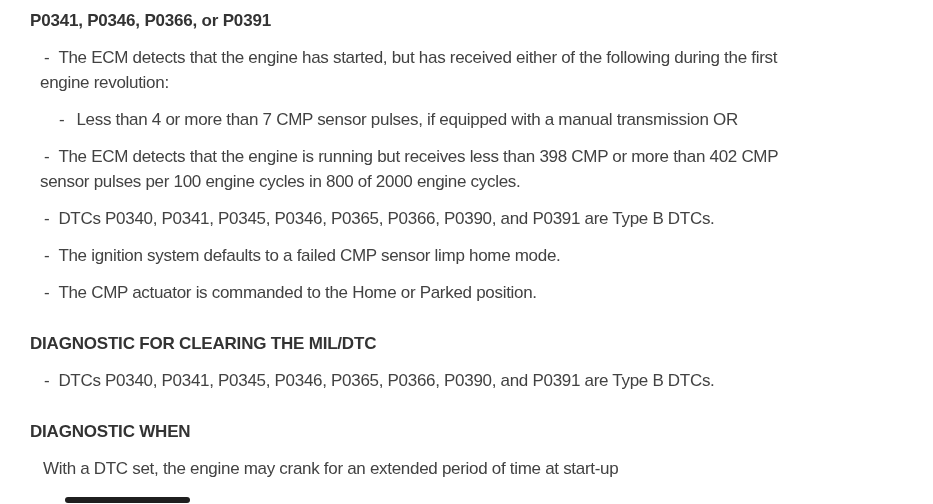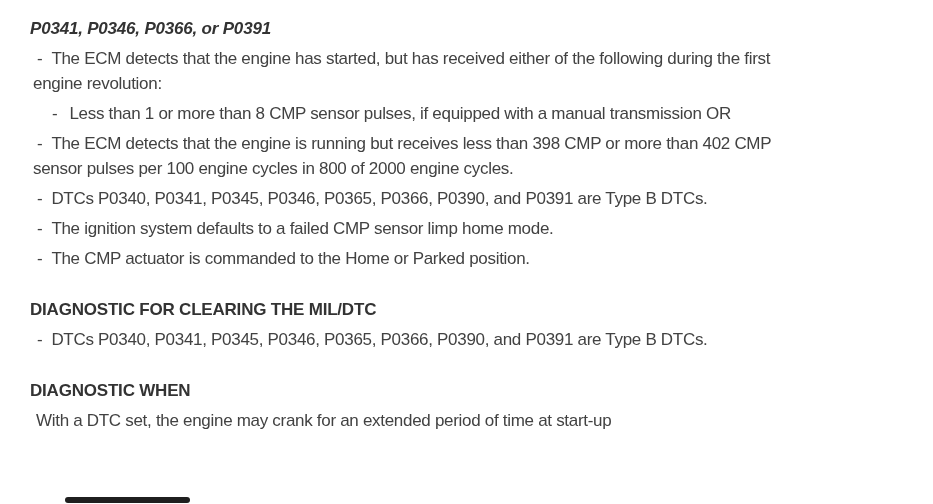--- a/index.html
+++ b/index.html
@@ -25,22 +25,22 @@
     letter-spacing:-0.3px;
   }
   .sec-heading{
     font-size:17px;
     font-weight:bold;
     color:var(--heading_text);
     margin:26px 0 0 2px;
     line-height:25px;
     letter-spacing:-0.2px;
   }
-  section:first-child .sec-heading{margin-top:8px;font-style:italic;}
-  .li{margin:5px;}
+  section:first-child .sec-heading{margin-top:0;}
+  .li{margin:12px;}
   .l1 .marker{margin-left:4px;margin-right:9px;}
   .l2{padding-left:19px;}
   .l2 .marker{margin-right:12px;}
   .l0{padding-left:3px;}
   .hscroll-thumb{
     position:absolute;
     left:65px;
     bottom:1px;
     width:125px;
     height:6px;
@@ -49,21 +49,21 @@
   }
 </style>
 </head>
 <body>
 
 <div class="doc">
 
   <section>
     <h2 class="sec-heading">P0341, P0346, P0366, or P0391</h2>
     <p class="li l1"><span class="marker">-</span><span>The ECM detects that the engine has started, but has received either of the following during the first engine revolution:</span></p>
-    <p class="li l2"><span class="marker">-</span><span>Less than 1 or more than 8 CMP sensor pulses, if equipped with a manual transmission OR</span></p>
+    <p class="li l2"><span class="marker">-</span><span>Less than 4 or more than 7 CMP sensor pulses, if equipped with a manual transmission OR</span></p>
     <p class="li l1"><span class="marker">-</span><span>The ECM detects that the engine is running but receives less than 398 CMP or more than 402 CMP sensor pulses per 100 engine cycles in 800 of 2000 engine cycles.</span></p>
   </section>
 
   <section>
     <p class="li l1"><span class="marker">-</span><span>DTCs P0340, P0341, P0345, P0346, P0365, P0366, P0390, and P0391 are Type B DTCs.</span></p>
     <p class="li l1"><span class="marker">-</span><span>The ignition system defaults to a failed CMP sensor limp home mode.</span></p>
     <p class="li l1"><span class="marker">-</span><span>The CMP actuator is commanded to the Home or Parked position.</span></p>
   </section>
 
   <section>

